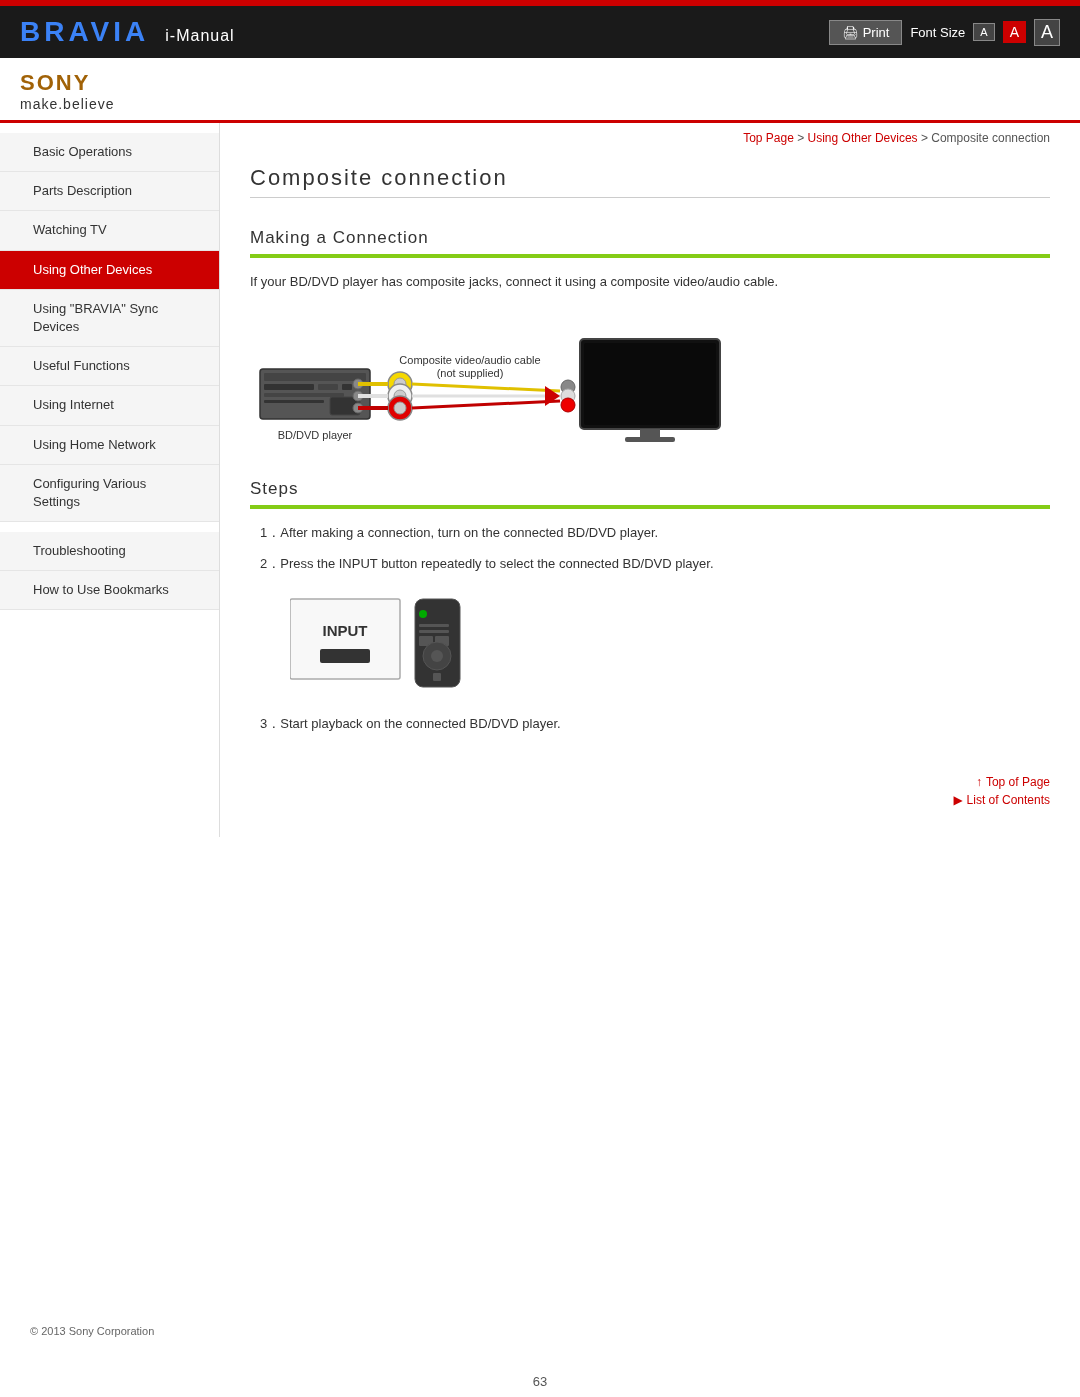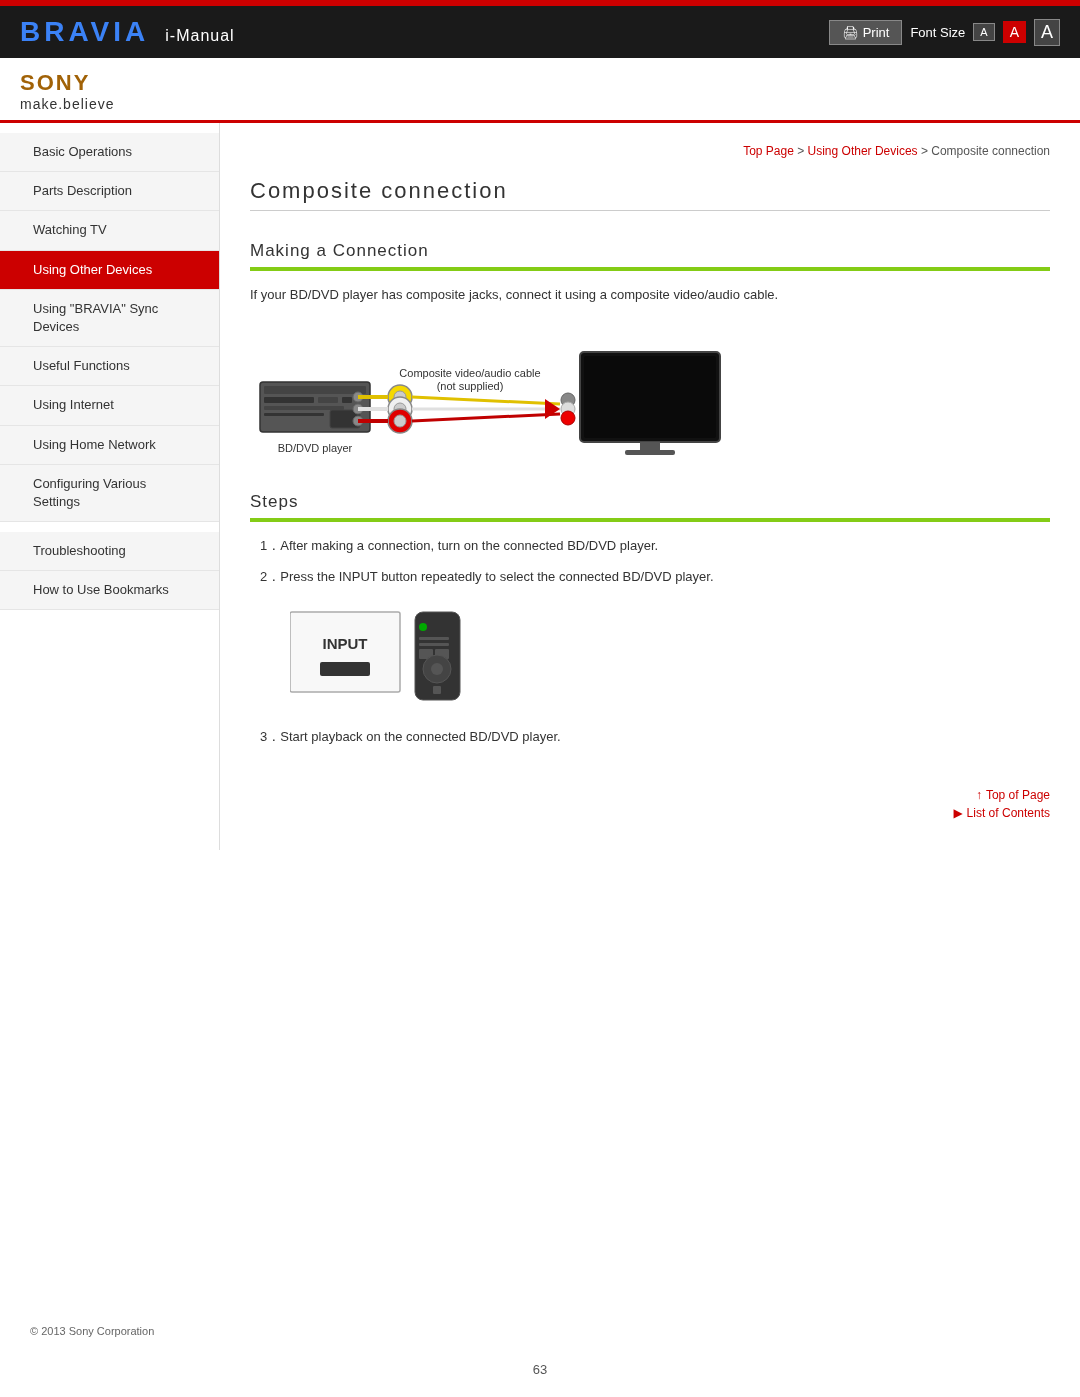--- a/index.html
+++ b/index.html
@@ -103,21 +103,21 @@
       color: #fff;
     }
     .sidebar-divider {
       height: 10px;
       background: #fff;
     }
 
     
     .content {
       flex: 1;
-      padding: 13px 30px 30px 30px;
+      padding: 0 30px 30px 30px;
     }
 
     
     .breadcrumb {
       padding: 8px 0;
       font-size: 12px;
       color: #555;
       text-align: right;
     }
     .breadcrumb a {
@@ -208,21 +208,21 @@
     .copyright {
       font-size: 11px;
       color: #666;
     }
     .page-number {
       font-size: 13px;
       color: #555;
       text-align: center;
       width: 100%;
       position: absolute;
-      bottom: 20px;
+      bottom: 8px;
       left: 0;
       right: 0;
     }
 
     
     .composite-diagram {
       margin: 16px 0 20px 0;
       display: flex;
       align-items: center;
       gap: 0;

